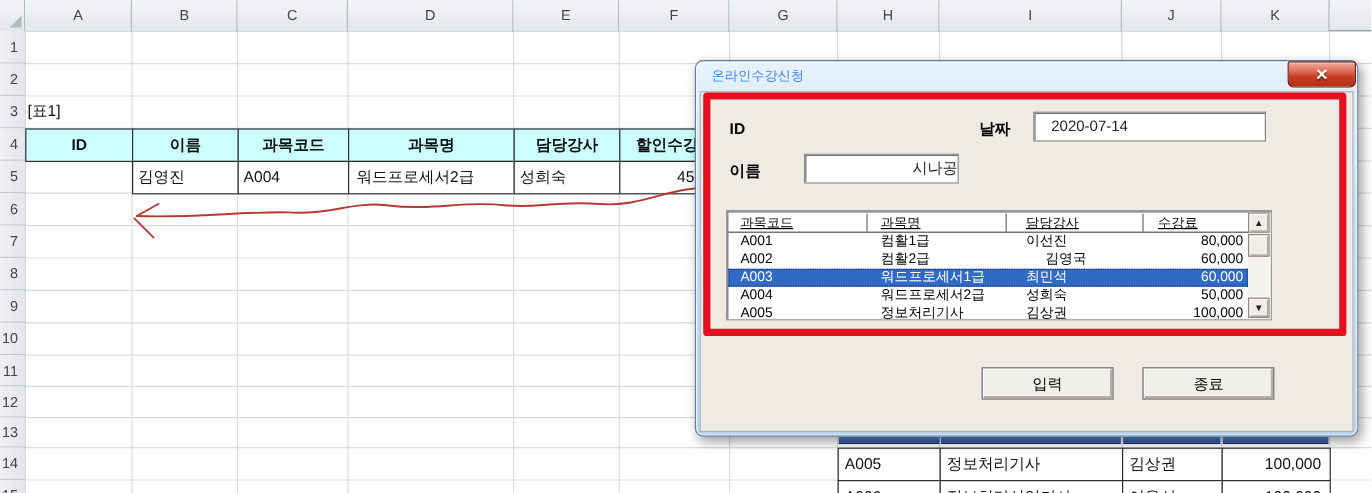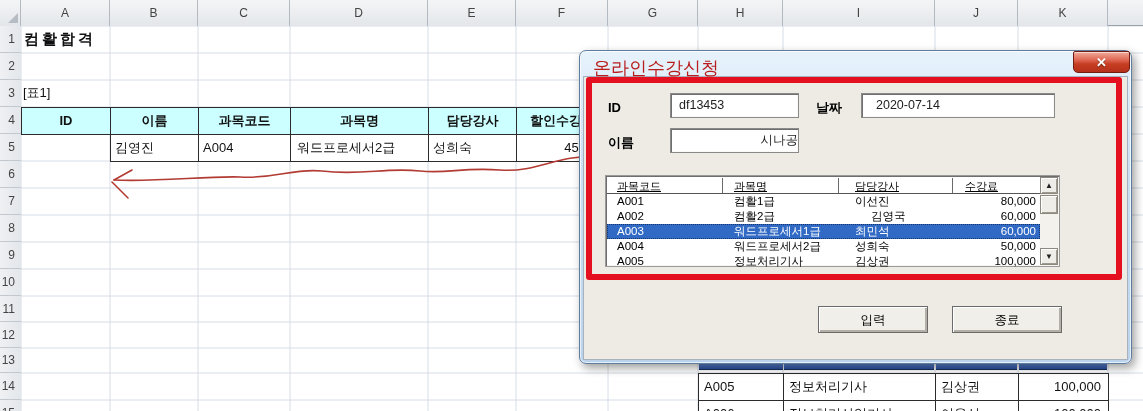--- a/index.html
+++ b/index.html
@@ -76,21 +76,20 @@
   <div class="abs rnum" style="top:188px;height:27px;line-height:27px;z-index:3">7</div>
   <div class="abs rnum" style="top:215px;height:27px;line-height:27px;z-index:3">8</div>
   <div class="abs rnum" style="top:242px;height:27px;line-height:27px;z-index:3">9</div>
   <div class="abs rnum" style="top:269px;height:27px;line-height:27px;z-index:3">10</div>
   <div class="abs rnum" style="top:296px;height:26px;line-height:26px;z-index:3">11</div>
   <div class="abs rnum" style="top:322px;height:26px;line-height:26px;z-index:3">12</div>
   <div class="abs rnum" style="top:348px;height:25px;line-height:25px;z-index:3">13</div>
   <div class="abs rnum" style="top:373px;height:27px;line-height:27px;z-index:3">14</div>
   <div class="abs rnum" style="top:400px;height:27px;line-height:27px;z-index:3">15</div>
 
-  <div class="abs cell" style="left:24px;top:26px;height:27px;line-height:27px;font-family:'DejaVu Serif',serif;font-weight:bold;font-size:15px;letter-spacing:3px;z-index:4">컴활합격</div>
   <div class="abs cell" style="left:23px;top:80px;height:27px;z-index:4">[표1]</div>
 
   <div class="abs tcell thead" style="left:21px;top:107px;width:90px;height:28px;line-height:26px;z-index:4">ID</div>
   <div class="abs tcell thead" style="left:110px;top:107px;width:89px;height:28px;line-height:26px;z-index:4">이름</div>
   <div class="abs tcell thead" style="left:198px;top:107px;width:93px;height:28px;line-height:26px;z-index:4">과목코드</div>
   <div class="abs tcell thead" style="left:290px;top:107px;width:139px;height:28px;line-height:26px;z-index:4">과목명</div>
   <div class="abs tcell thead" style="left:428px;top:107px;width:89px;height:28px;line-height:26px;z-index:4">담당강사</div>
   <div class="abs tcell thead" style="left:516px;top:107px;width:93px;height:28px;line-height:26px;z-index:4">할인수강료</div>
 
   <div class="abs tcell" style="left:110px;top:134px;width:89px;height:28px;line-height:26px;padding-left:4px;z-index:4">김영진</div>
@@ -114,30 +113,27 @@
   <div class="abs tcell" style="left:783px;top:373px;width:153px;height:28px;line-height:26px;padding-left:5px;z-index:4">정보처리기사</div>
   <div class="abs tcell" style="left:935px;top:373px;width:84px;height:28px;line-height:26px;padding-left:5px;z-index:4">김상권</div>
   <div class="abs tcell" style="left:1018px;top:373px;width:91px;height:28px;line-height:26px;text-align:right;padding-right:7px;z-index:4">100,000</div>
   <div class="abs tcell" style="left:698px;top:400px;width:86px;height:28px;line-height:26px;padding-left:5px;z-index:4">A006</div>
   <div class="abs tcell" style="left:783px;top:400px;width:153px;height:28px;line-height:26px;padding-left:5px;z-index:4">정보처리산업기사</div>
   <div class="abs tcell" style="left:935px;top:400px;width:84px;height:28px;line-height:26px;padding-left:5px;z-index:4">이용선</div>
   <div class="abs tcell" style="left:1018px;top:400px;width:91px;height:28px;line-height:26px;text-align:right;padding-right:7px;z-index:4">100,000</div>
 
   <div class="abs dlgframe" style="left:579px;top:50px;width:553px;height:314px;z-index:40"></div>
   <div class="abs" style="left:580px;top:51px;width:551px;height:25px;z-index:41"></div>
-  <div class="abs" style="left:593px;top:56px;font-size:18px;color:#b91c1c;z-index:42">온라인수강신청</div>
+  <div class="abs" style="left:593px;top:56px;font-size:11px;color:#3b82f6;z-index:42">온라인수강신청</div>
   <div class="abs" style="left:1073px;top:51px;width:57px;height:22px;z-index:43;border:1px solid #731D12;border-radius:2px 2px 5px 5px;background:linear-gradient(#F2AB9B,#DE6653 40%,#C63E22 60%,#B5301B);box-shadow:inset 0 1px 0 rgba(255,255,255,.55);text-align:center;">
     <span style="color:#fff;font-weight:bold;font-size:13px;line-height:21px;text-shadow:0 1px 1px rgba(0,0,0,.45);">✕</span>
   </div>
   <div class="abs client" style="left:583px;top:76px;width:545px;height:284px;z-index:41"></div>
 
   <div class="abs lbl" style="left:608px;top:100px;z-index:42">ID</div>
-  <div class="abs tb" style="left:670px;top:93px;width:129px;height:25px;z-index:42">
-    <span class="tbtext" style="padding-left:8px;display:block;">df13453</span>
-  </div>
   <div class="abs lbl" style="left:816px;top:100px;z-index:42">날짜</div>
   <div class="abs tb" style="left:861px;top:93px;width:194px;height:25px;z-index:42">
     <span class="tbtext" style="padding-left:14px;display:block;">2020-07-14</span>
   </div>
   <div class="abs lbl" style="left:608px;top:135px;z-index:42">이름</div>
   <div class="abs tb" style="left:670px;top:128px;width:129px;height:25px;z-index:42">
     <span class="tbtext" style="padding-left:11px;display:block;text-align:right;">시나공</span>
   </div>
 
   <div class="abs lb" style="left:605px;top:175px;width:455px;height:92px;z-index:42"></div>

